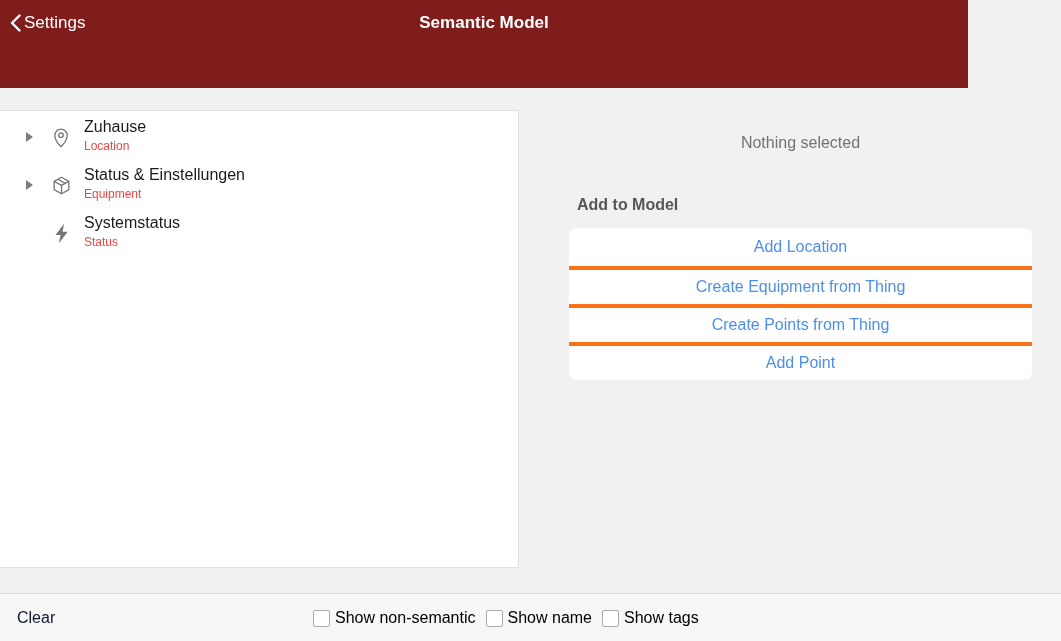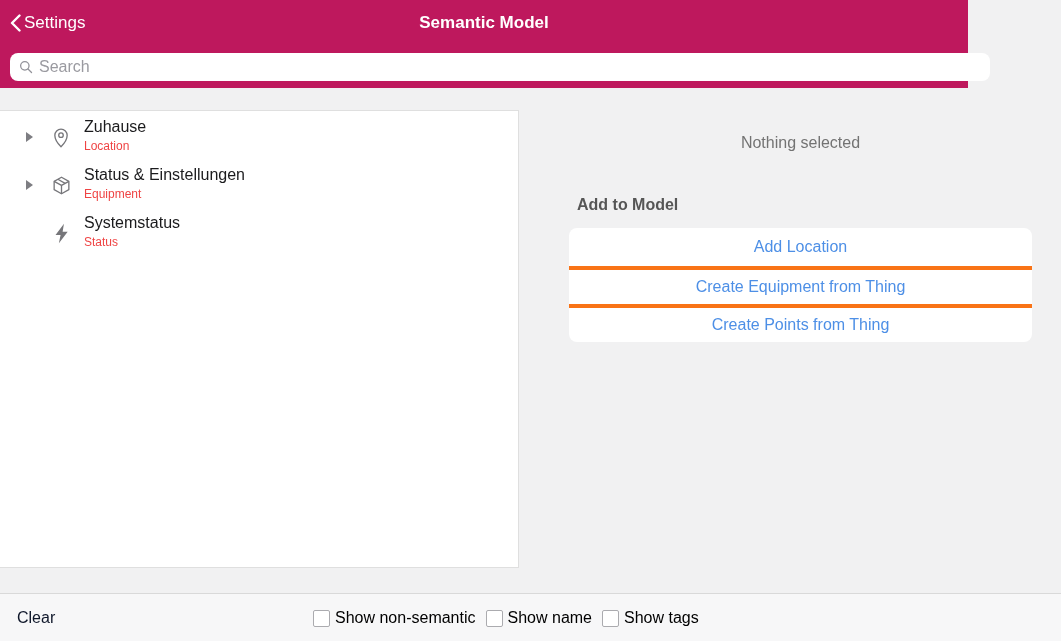--- a/index.html
+++ b/index.html
@@ -7,21 +7,21 @@
     width: 1061px; height: 641px;
     font-family: "Liberation Sans", sans-serif;
     background: #f1f1f2;
     overflow: hidden;
     position: relative;
   }
 
   
   .header {
     position: absolute; top: 0; left: 0; width: 968px; height: 88px;
-    background: #be185d;
+    background: #7f1d1d;
     z-index: 2;
   }
   .nav-row {
     position: relative; height: 46px;
     display: flex; align-items: center;
   }
   .back-link {
     display: flex; align-items: center; gap: 3px;
     margin-left: 10px; color: #ffffff; font-size: 17px;
     cursor: pointer;
@@ -140,29 +140,20 @@
   <div class="nav-row">
     <div class="back-link">
       <span>
         <svg width="11" height="18" viewBox="0 0 11 18">
           <path d="M9.5 1.5 L2 9 L9.5 16.5" stroke="#ffffff" stroke-width="2.4" fill="none" stroke-linecap="round" stroke-linejoin="round"></path>
         </svg>
       </span>
       <span>Settings</span>
     </div>
     <div class="page-title">Semantic Model</div>
-  </div>
-  <div class="search-wrap">
-    <span>
-      <svg width="14" height="14" viewBox="0 0 24 24">
-        <circle cx="10" cy="10" r="7.2" stroke="#929299" stroke-width="2.2" fill="none"></circle>
-        <line x1="15.4" y1="15.4" x2="21.5" y2="21.5" stroke="#929299" stroke-width="2.2" stroke-linecap="round"></line>
-      </svg>
-    </span>
-    <input class="search-input" type="text" placeholder="Search" style="">
   </div>
 </div>
 
 <div class="tree-panel">
 
   <div class="tree-row">
     <div class="arrow-box">
         <span class="tri-right"></span>
       </div>
     <div class="icon-box">
@@ -210,20 +201,21 @@
 
 </div>
 
 <div class="details-panel">
   <div class="empty-msg">Nothing selected</div>
   <div class="section-title">Add to Model</div>
   <div class="action-list">
     <div class="action-row">Add Location</div>
     <div class="action-row">Create Equipment from Thing</div>
     <div class="action-row">Create Points from Thing</div>
+    <div class="action-row">Add Point</div>
   </div>
 </div>
 
 <div class="footer">
   <div class="clear-link">Clear</div>
   <div class="checkbox-group">
     <label class="checkbox-item">
       <input type="checkbox" style="">
       <span class="cb-label">Show non-semantic</span>
     </label>

